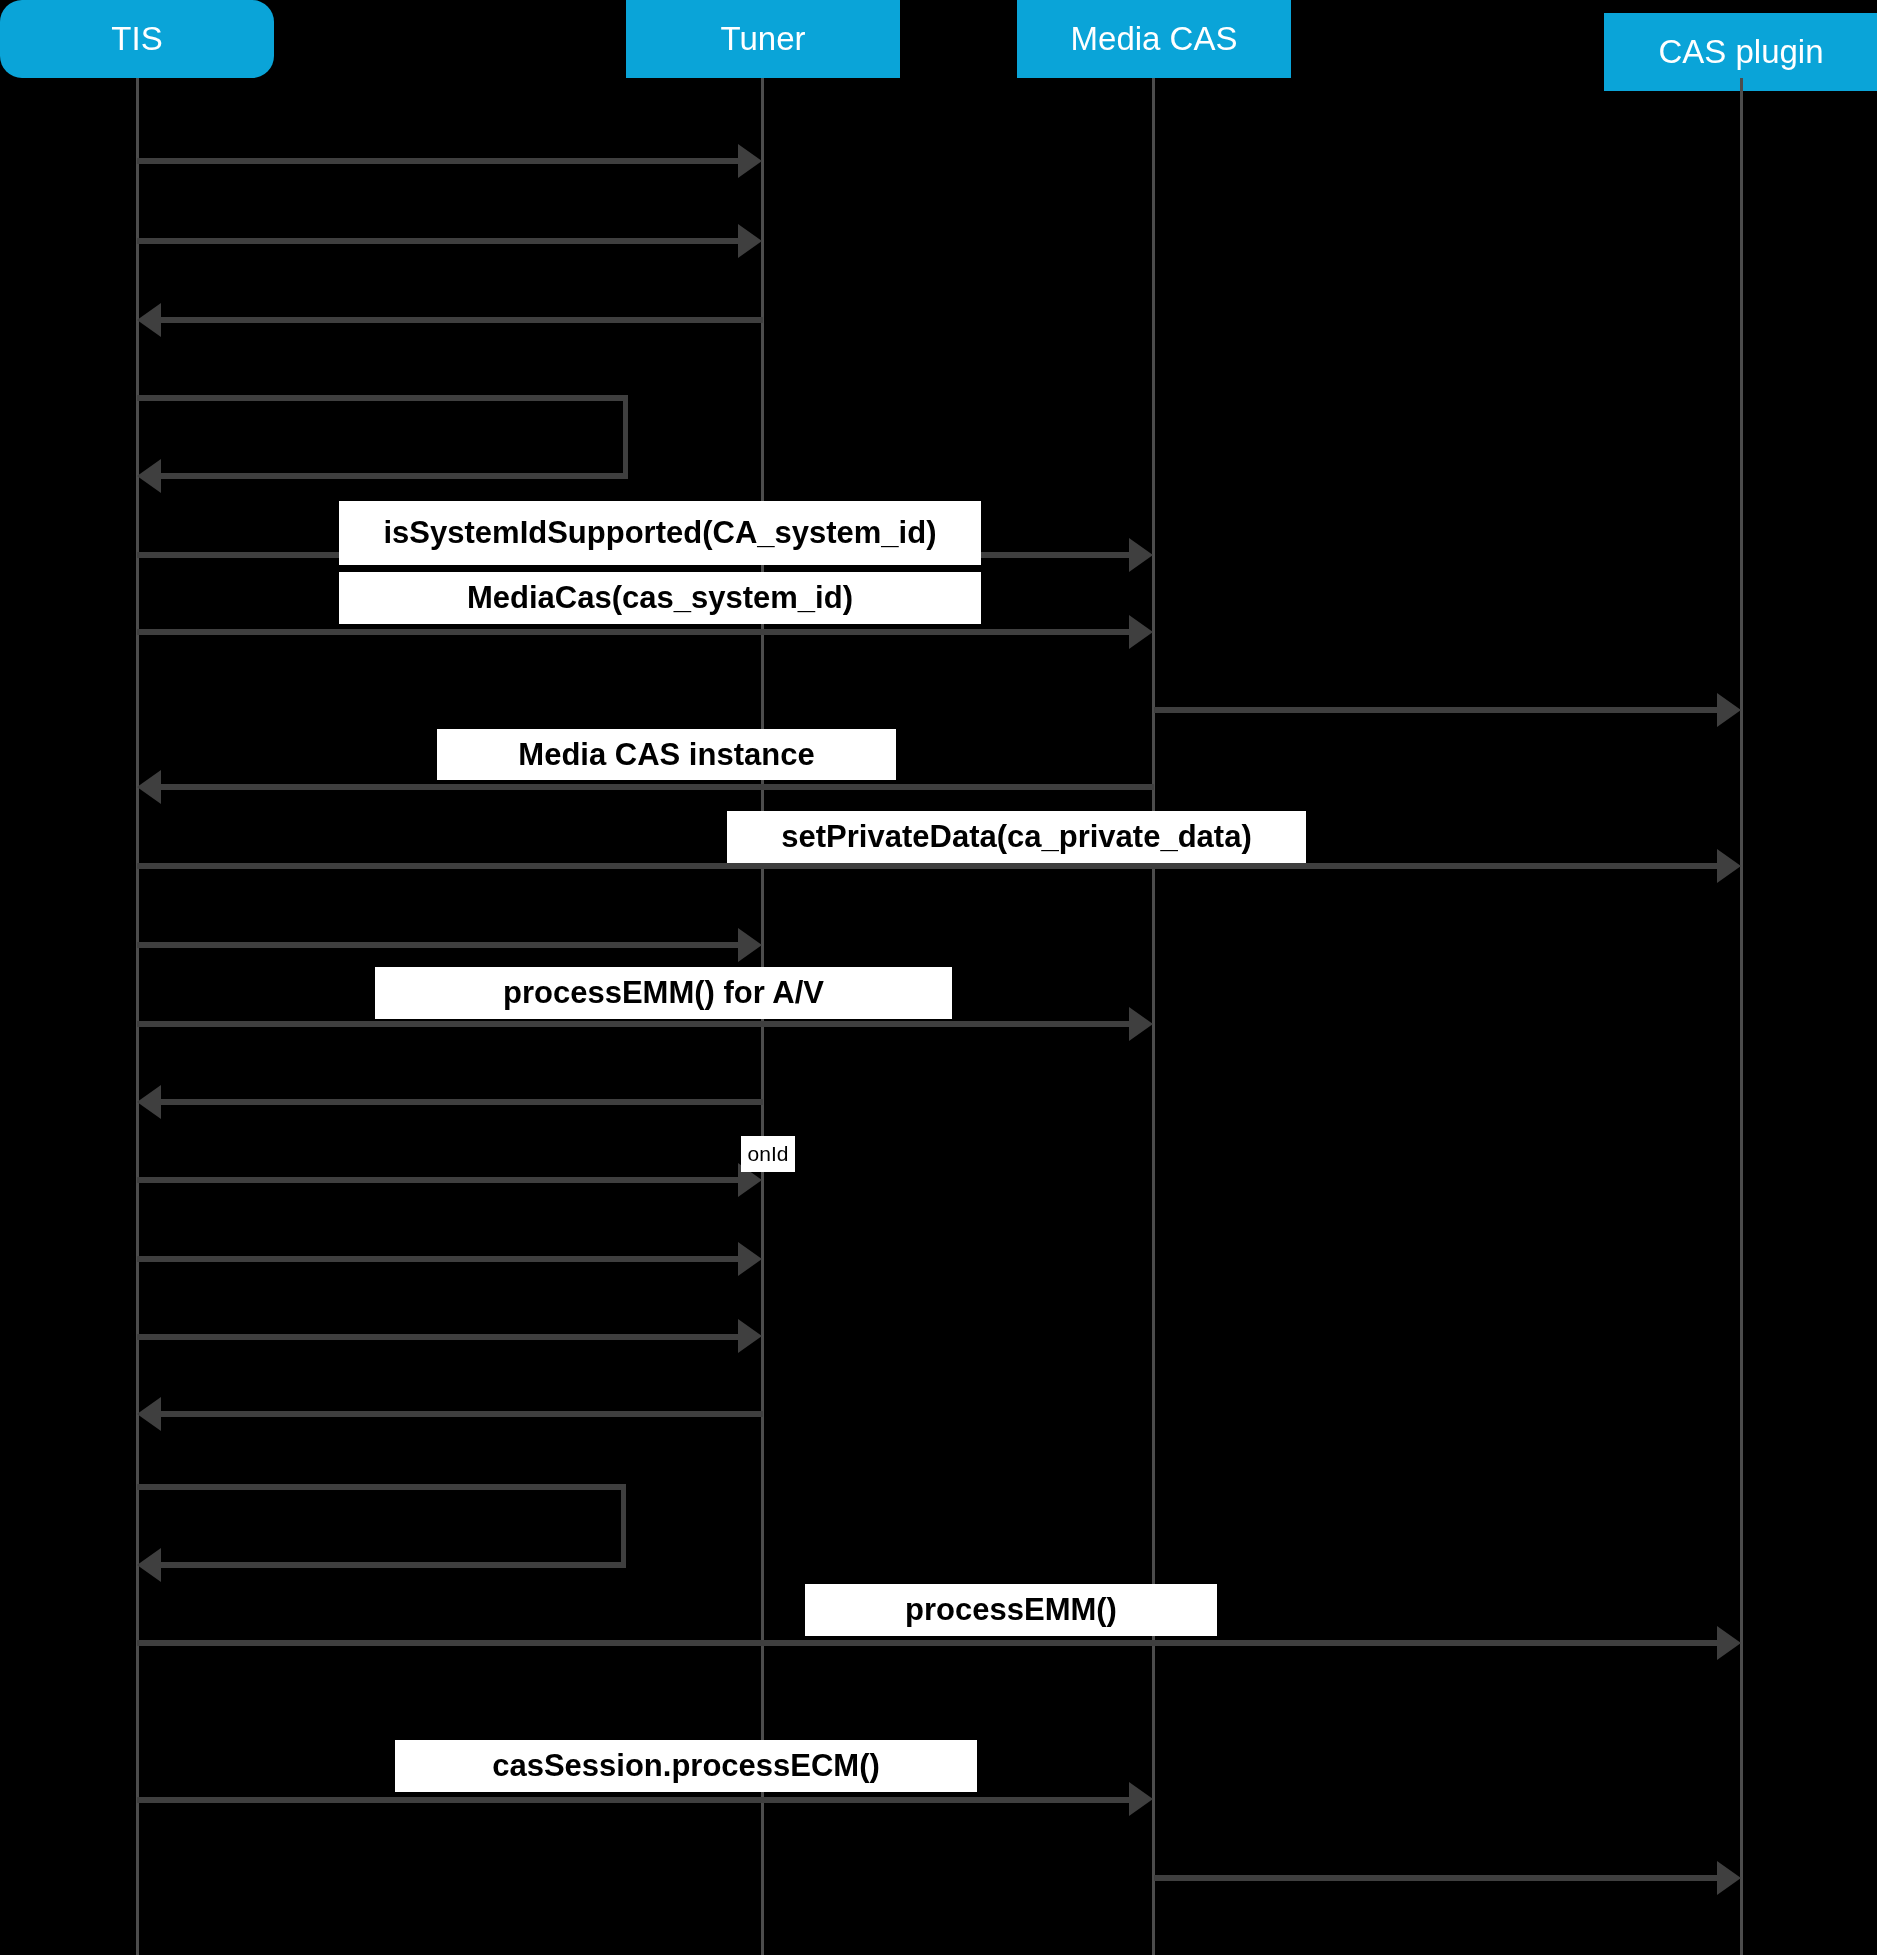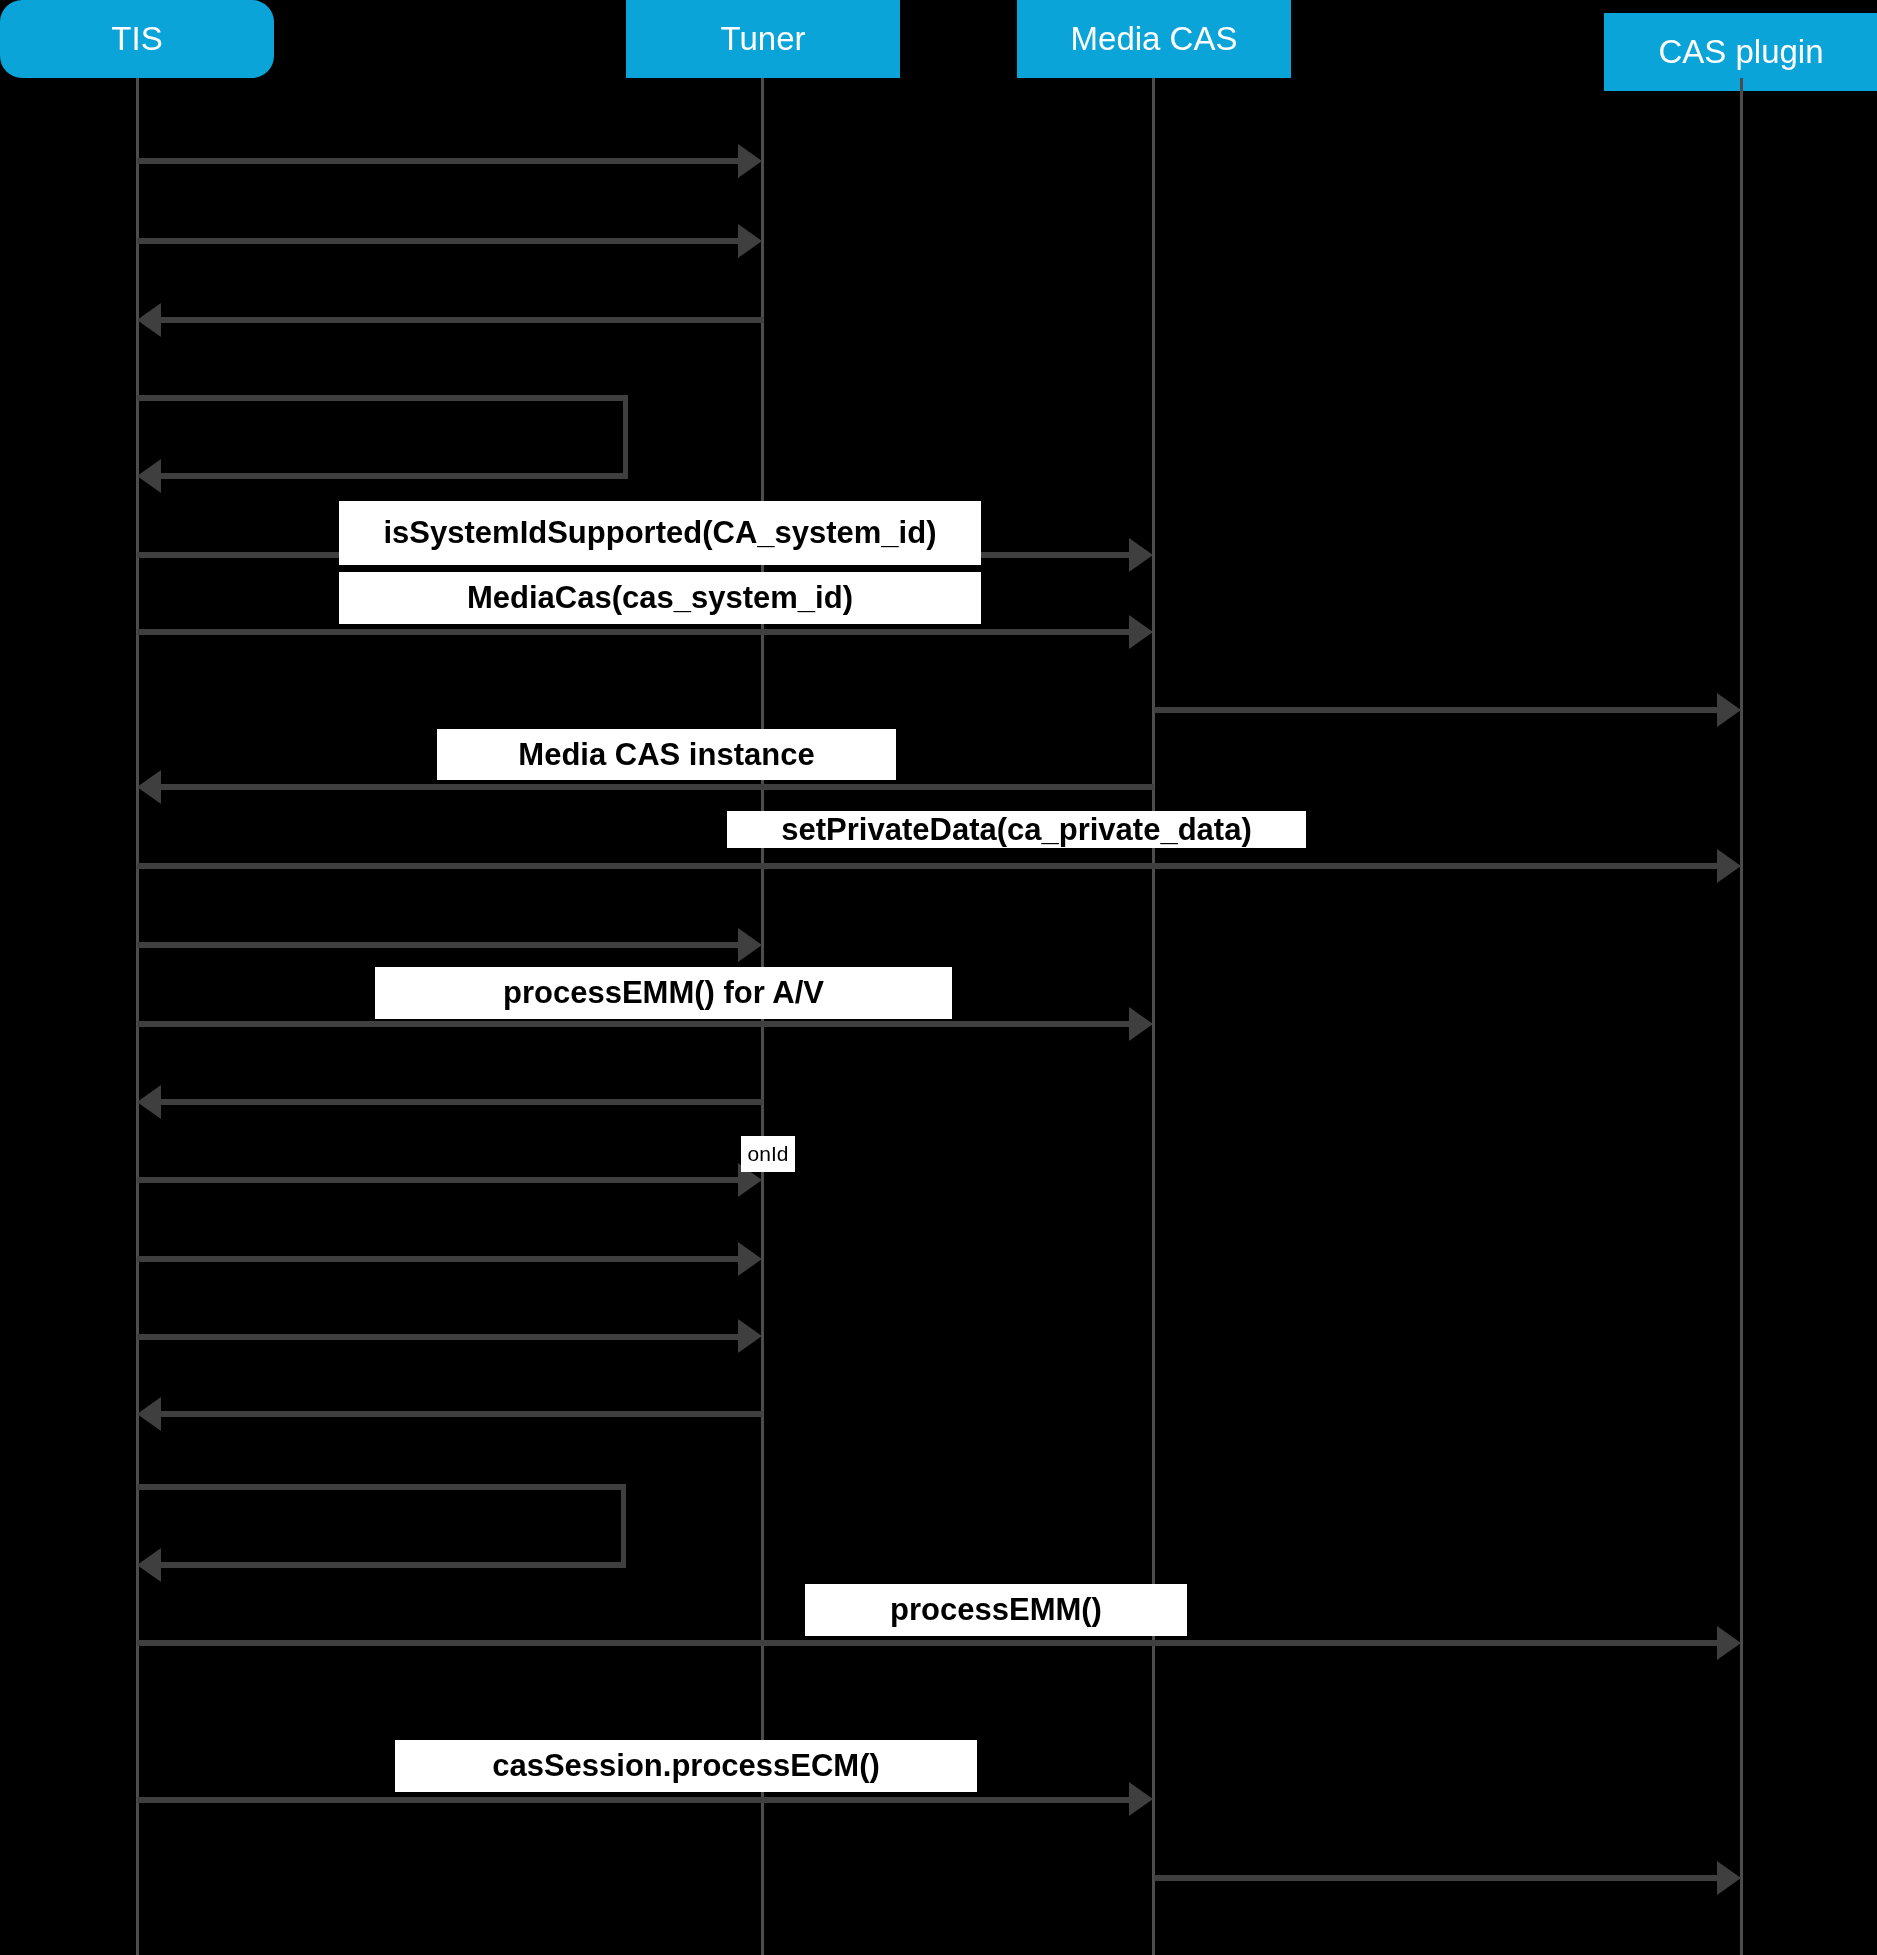--- a/index.html
+++ b/index.html
@@ -81,21 +81,21 @@
       <div class="msg-line" style="left: 137px; top: 629px; width: 995px;"></div>
       <div class="head-right" style="left: 1129px; top: 615px;"></div>
       <div class="msg-label" style="left: 339px; top: 572px; width: 642px; height: 52px;">MediaCas(cas_system_id)</div>
       <div class="msg-line" style="left: 1154px; top: 707px; width: 565px;"></div>
       <div class="head-right" style="left: 1717px; top: 693px;"></div>
       <div class="msg-line" style="left: 159px; top: 784px; width: 995px;"></div>
       <div class="head-left" style="left: 137px; top: 770px;"></div>
       <div class="msg-label" style="left: 437px; top: 729px; width: 459px; height: 51px;">Media CAS instance</div>
       <div class="msg-line" style="left: 137px; top: 863px; width: 1582px;"></div>
       <div class="head-right" style="left: 1717px; top: 849px;"></div>
-      <div class="msg-label" style="left: 727px; top: 811px; width: 579px; height: 37px;">setPrivateData(ca_private_data)</div>
+      <div class="msg-label" style="left: 727px; top: 811px; width: 579px; height: 52px;">setPrivateData(ca_private_data)</div>
       <div class="msg-line" style="left: 137px; top: 942px; width: 604px;"></div>
       <div class="head-right" style="left: 738px; top: 928px;"></div>
       <div class="msg-line" style="left: 137px; top: 1021px; width: 995px;"></div>
       <div class="head-right" style="left: 1129px; top: 1007px;"></div>
       <div class="msg-label" style="left: 375px; top: 967px; width: 577px; height: 52px;">processEMM() for A/V</div>
       <div class="msg-line" style="left: 159px; top: 1099px; width: 604px;"></div>
       <div class="head-left" style="left: 137px; top: 1085px;"></div>
       <div class="msg-line" style="left: 137px; top: 1177px; width: 604px;"></div>
       <div class="head-right" style="left: 738px; top: 1163px;"></div>
       <div class="msg-label small" style="left: 741px; top: 1136px; width: 54px; height: 36px;">onId</div>
@@ -104,21 +104,21 @@
       <div class="msg-line" style="left: 137px; top: 1334px; width: 604px;"></div>
       <div class="head-right" style="left: 738px; top: 1319px;"></div>
       <div class="msg-line" style="left: 159px; top: 1411px; width: 604px;"></div>
       <div class="head-left" style="left: 137px; top: 1397px;"></div>
       <div class="msg-line" style="left: 137px; top: 1484px; width: 489px;"></div>
       <div class="msg-vert" style="left: 621px; top: 1484px; height: 83px;"></div>
       <div class="msg-line" style="left: 159px; top: 1562px; width: 467px;"></div>
       <div class="head-left" style="left: 137px; top: 1548px;"></div>
       <div class="msg-line" style="left: 137px; top: 1640px; width: 1582px;"></div>
       <div class="head-right" style="left: 1717px; top: 1626px;"></div>
-      <div class="msg-label" style="left: 805px; top: 1584px; width: 382px; height: 52px;">processEMM()</div>
+      <div class="msg-label" style="left: 805px; top: 1584px; width: 412px; height: 52px;">processEMM()</div>
       <div class="msg-line" style="left: 137px; top: 1797px; width: 995px;"></div>
       <div class="head-right" style="left: 1129px; top: 1782px;"></div>
       <div class="msg-label" style="left: 395px; top: 1740px; width: 582px; height: 52px;">casSession.processECM()</div>
       <div class="msg-line" style="left: 1154px; top: 1875px; width: 565px;"></div>
       <div class="head-right" style="left: 1717px; top: 1861px;"></div>
     </div>
 
 </div>
 
 

